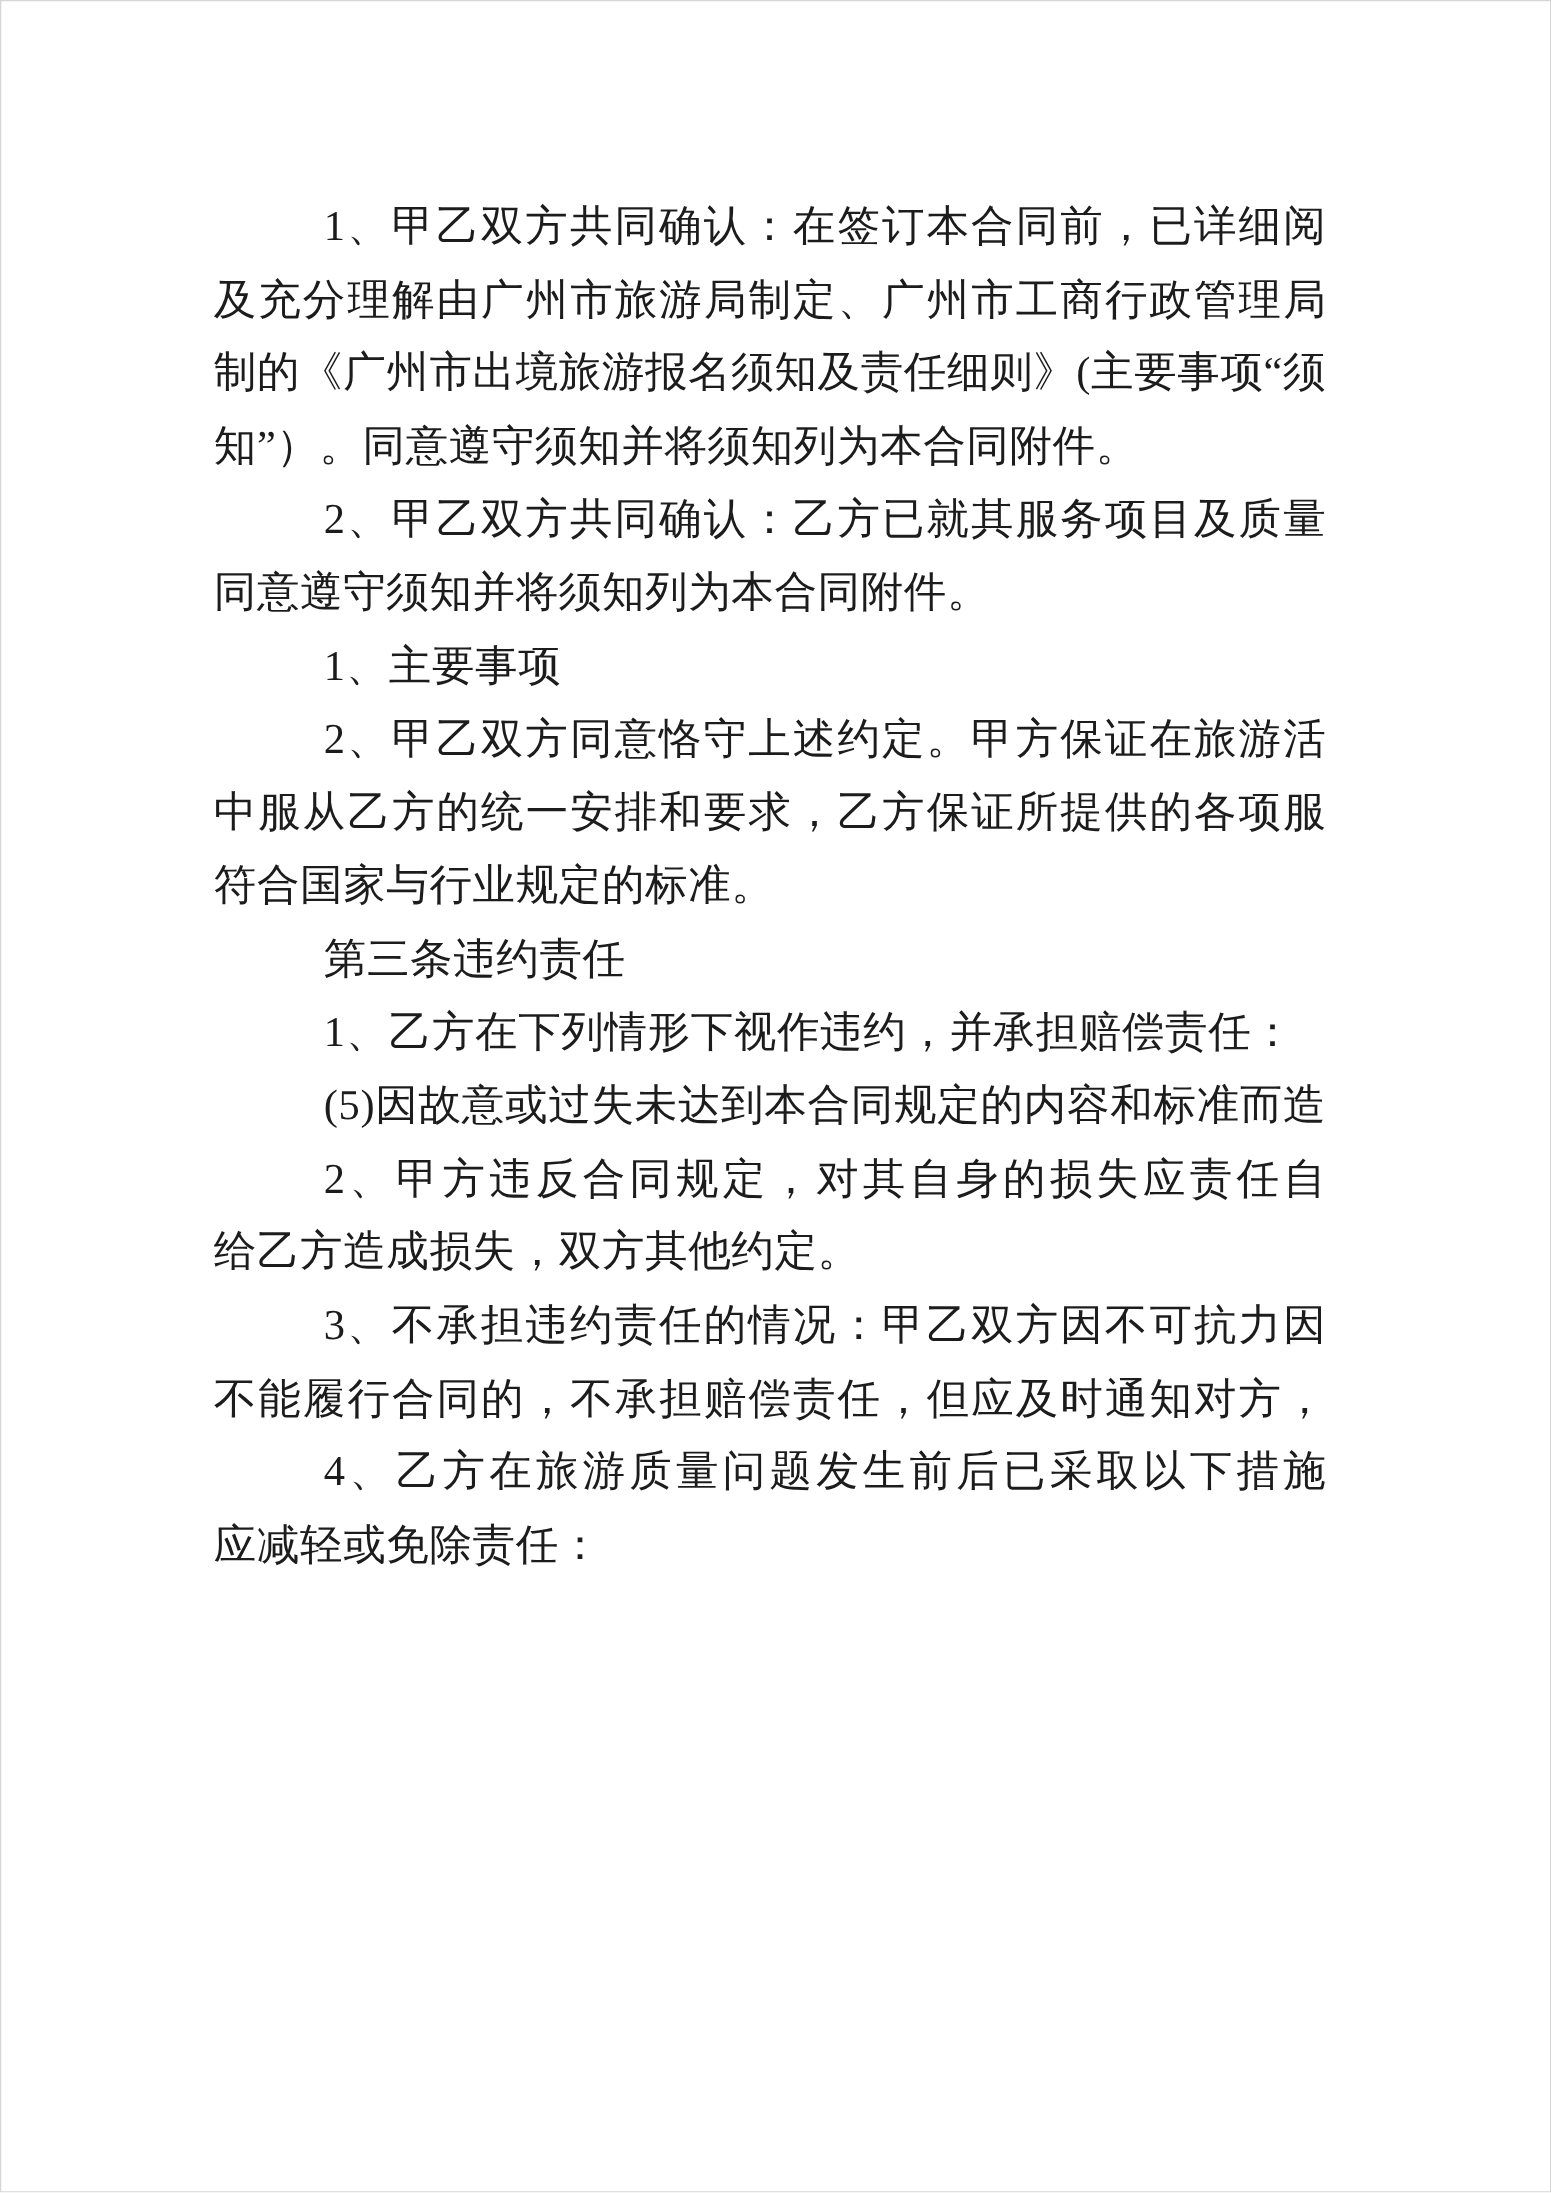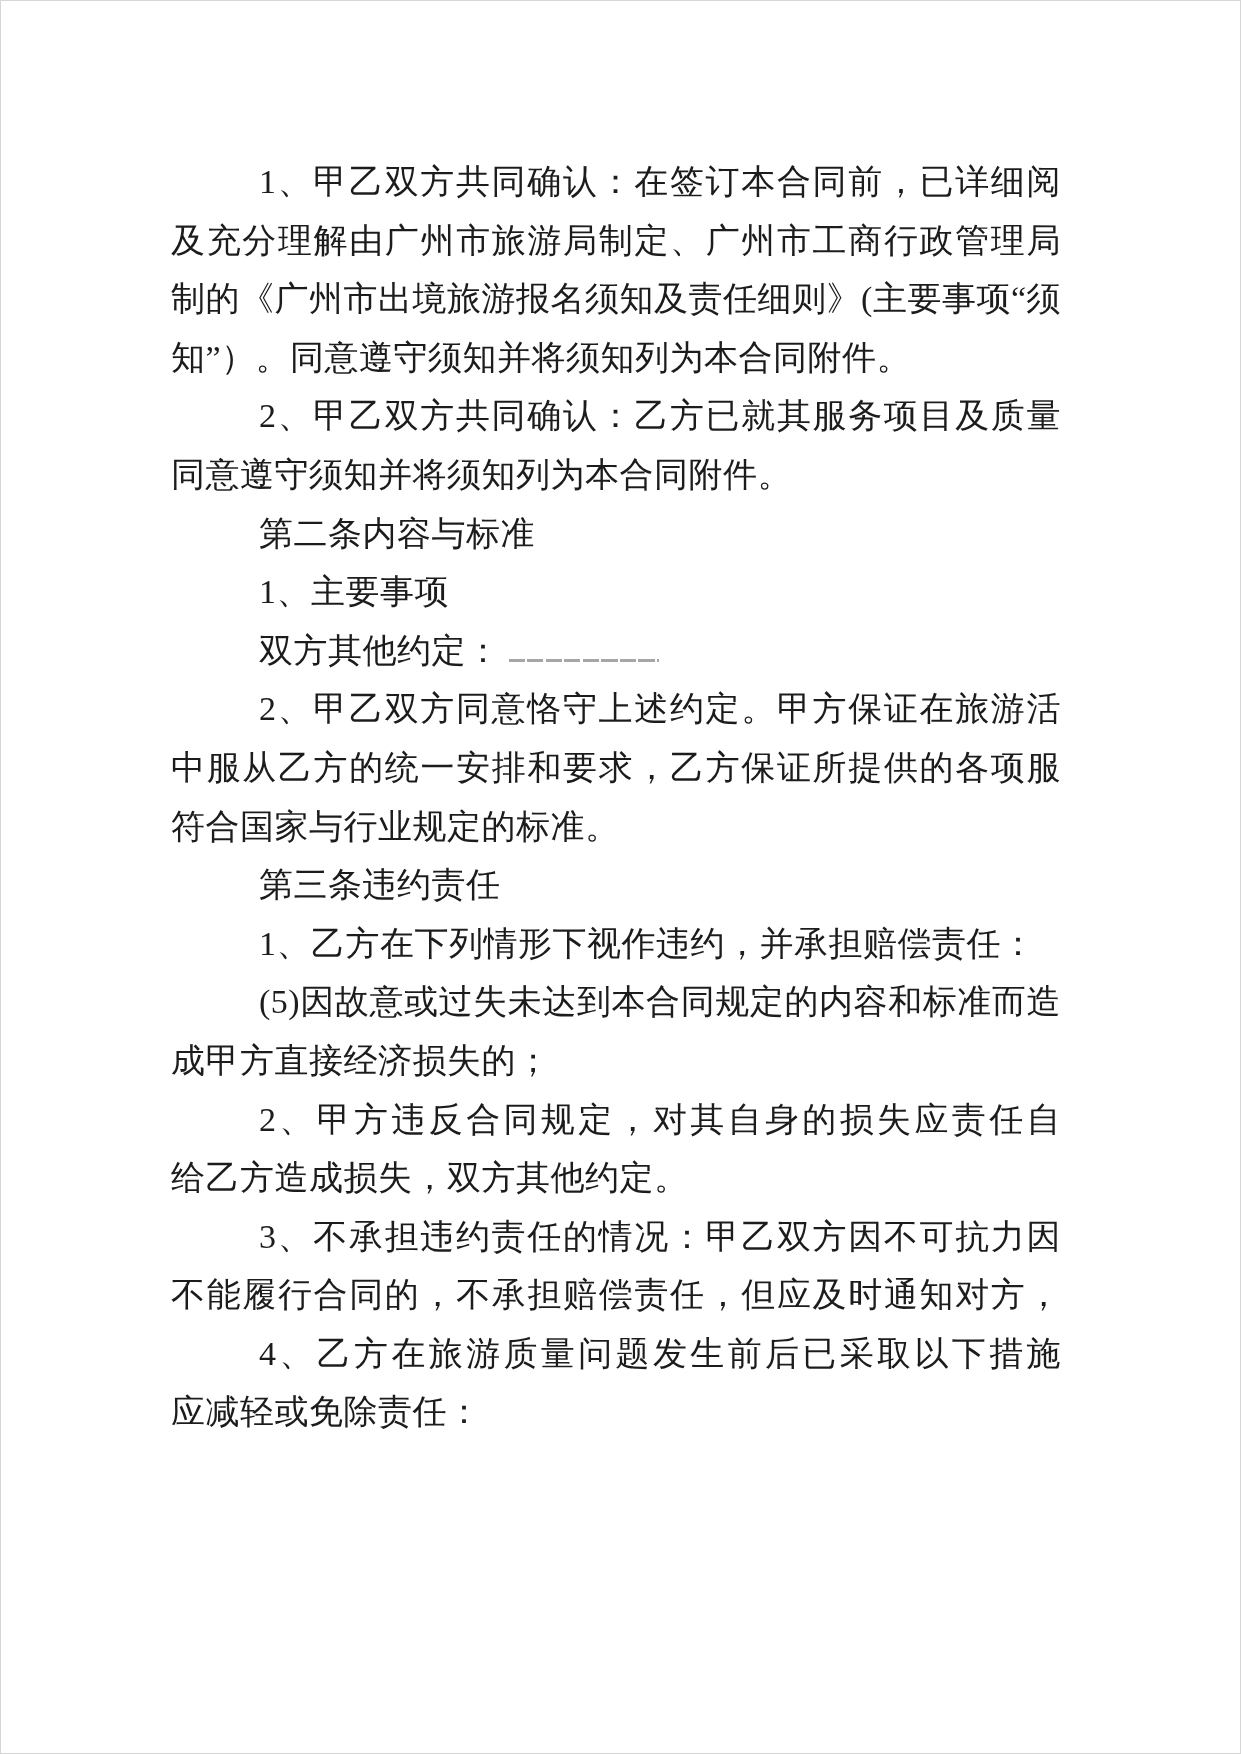--- a/index.html
+++ b/index.html
@@ -62,39 +62,36 @@
   <div class="line stretch"><span class="line-text">及充分理解由广州市旅游局制定、广州市工商行政管理局监</span></div>
 
   <div class="line stretch"><span class="line-text">制的《广州市出境旅游报名须知及责任细则》(主要事项“须</span></div>
 
   <div class="line"><span class="line-text">知”）。同意遵守须知并将须知列为本合同附件。</span></div>
 
   <div class="line indent stretch"><span class="line-text">2、甲乙双方共同确认：乙方已就其服务项目及质量标</span></div>
 
   <div class="line"><span class="line-text">同意遵守须知并将须知列为本合同附件。</span></div>
 
-  <div class="line indent"><span class="line-text">第二条内容与标准</span></div>
 
   <div class="line indent"><span class="line-text">1、主要事项</span></div>
 
-  <div class="line indent"><span class="line-text">双方其他约定：</span><span class="blank" title="________"></span></div>
 
   <div class="line indent stretch"><span class="line-text">2、甲乙双方同意恪守上述约定。甲方保证在旅游活动</span></div>
 
   <div class="line stretch"><span class="line-text">中服从乙方的统一安排和要求，乙方保证所提供的各项服务</span></div>
 
   <div class="line"><span class="line-text">符合国家与行业规定的标准。</span></div>
 
   <div class="line indent"><span class="line-text">第三条违约责任</span></div>
 
   <div class="line indent"><span class="line-text">1、乙方在下列情形下视作违约，并承担赔偿责任：</span></div>
 
   <div class="line indent stretch"><span class="line-text">(5)因故意或过失未达到本合同规定的内容和标准而造</span></div>
 
-  <div class="line"><span class="line-text">成甲方直接经济损失的；</span></div>
 
 
   <div class="line indent stretch"><span class="line-text">2、甲方违反合同规定，对其自身的损失应责任自负，</span></div>
 
   <div class="line"><span class="line-text">给乙方造成损失，双方其他约定。</span></div>
 
   <div class="line indent stretch"><span class="line-text">3、不承担违约责任的情况：甲乙双方因不可抗力因素</span></div>
 
   <div class="line stretch"><span class="line-text">不能履行合同的，不承担赔偿责任，但应及时通知对方，并</span></div>
 

